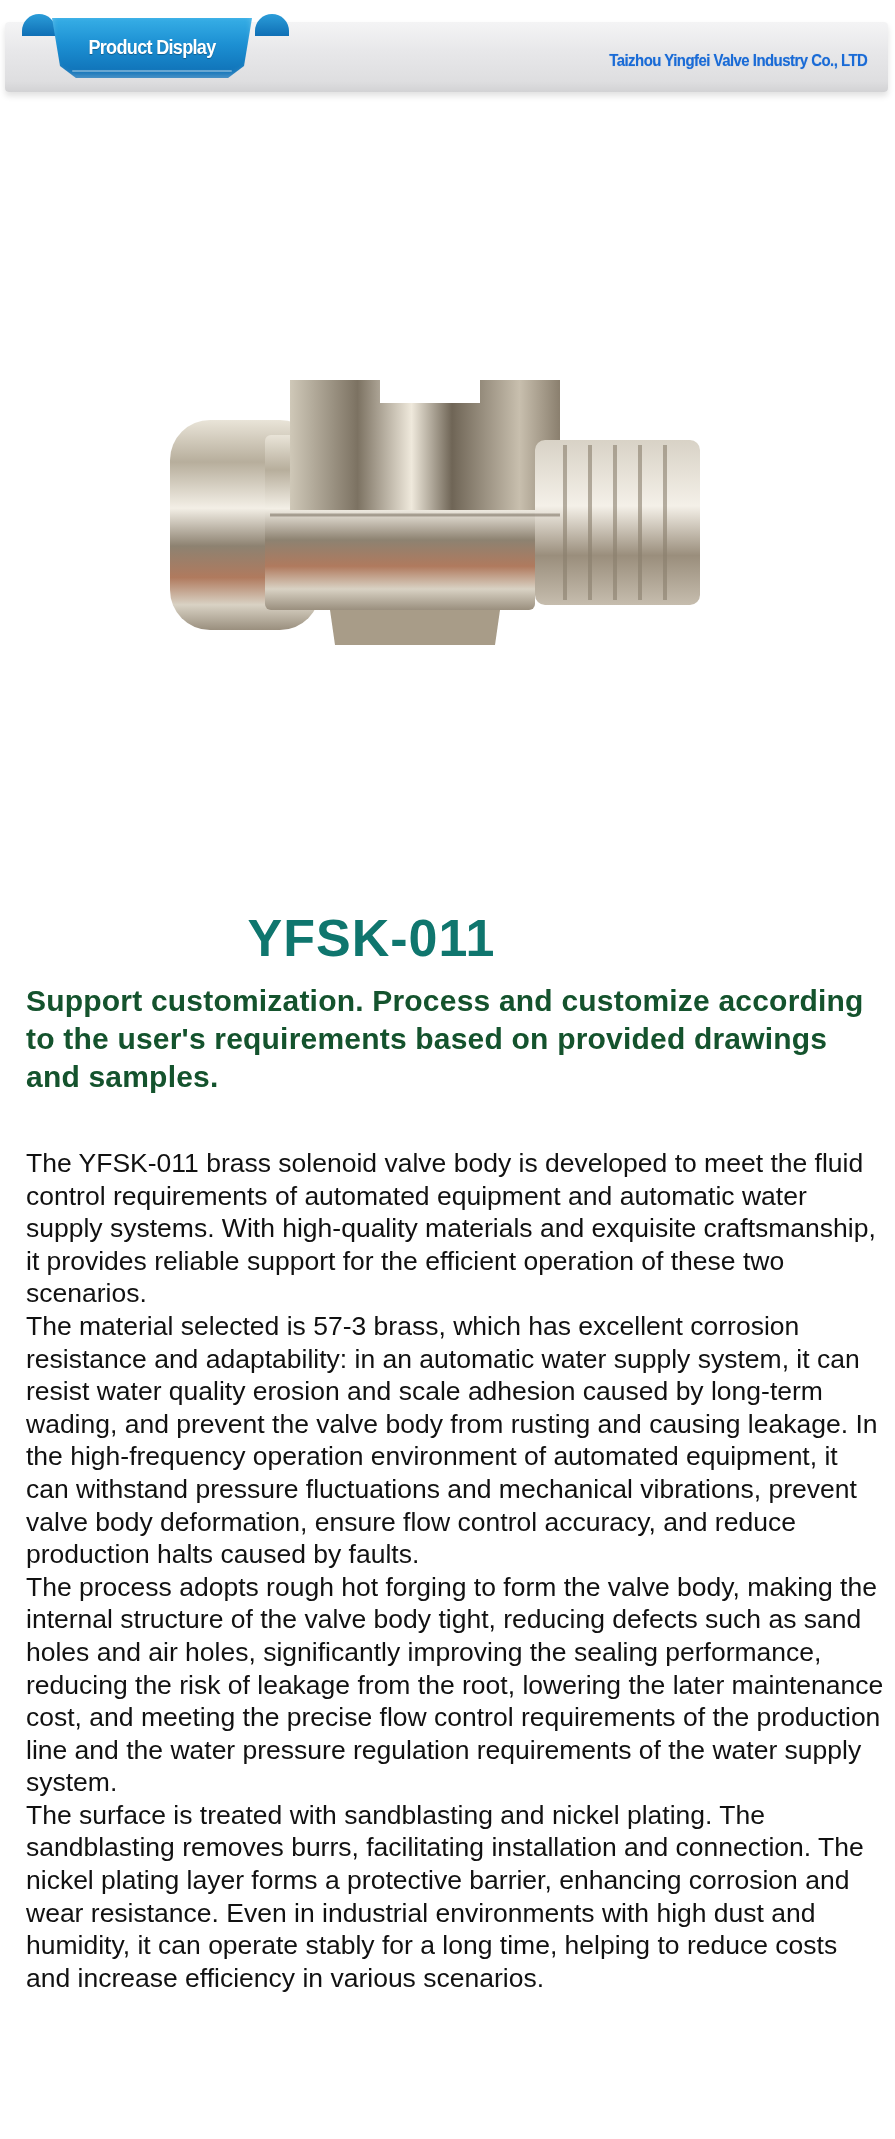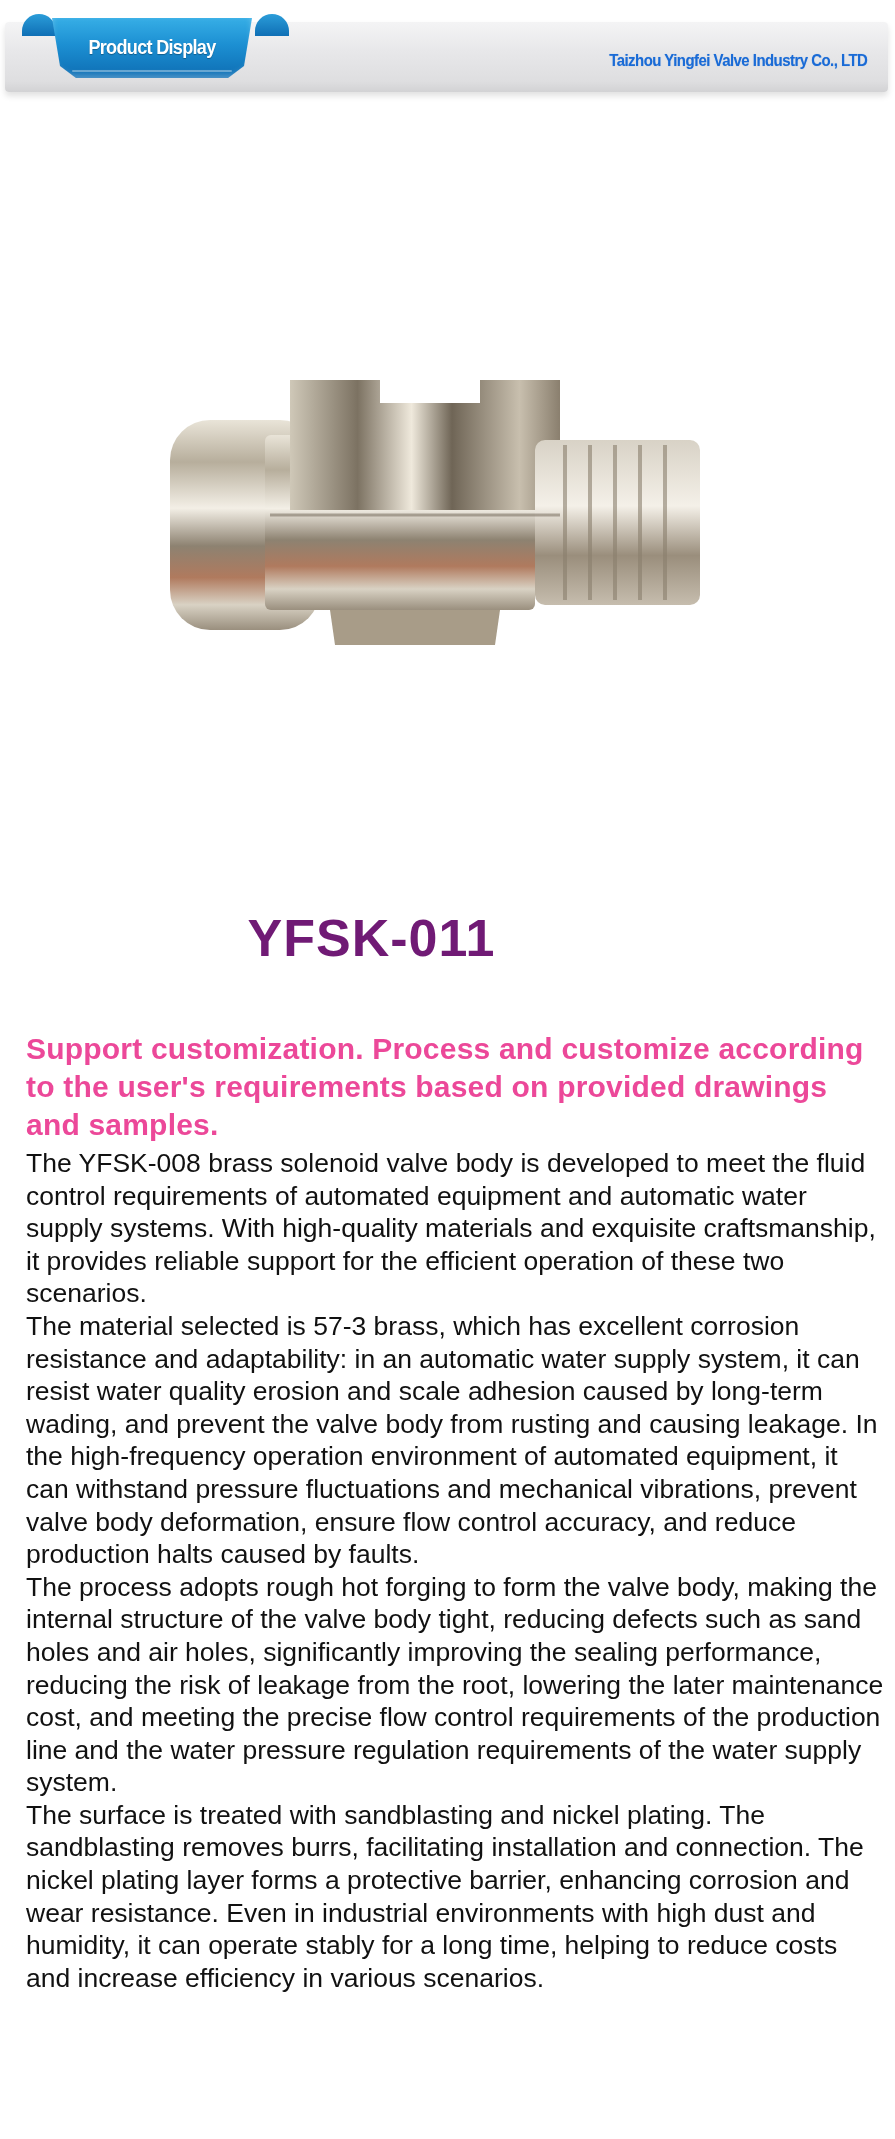--- a/index.html
+++ b/index.html
@@ -37,25 +37,25 @@
     position: absolute; right: 28px; top: 51px;
     color: #1a6bd6; font-weight: bold; font-size: 17px; letter-spacing: -0.6px;
     transform: scaleX(0.88); transform-origin: right center;
     text-shadow: 0 0 1px rgba(26,107,214,0.4);
   }
 
   .product-image { position: absolute; left: 170px; top: 375px; width: 560px; height: 290px; }
 
   .model-title {
     position: absolute; left: 0; top: 908px; width: 743px; text-align: center;
-    font-size: 52px; font-weight: bold; letter-spacing: 1px; color: #701a75;
+    font-size: 52px; font-weight: bold; letter-spacing: 1px; color: #0f766e;
   }
   .sub-heading {
-    position: absolute; left: 26px; top: 1030px; width: 850px;
-    font-size: 30px; font-weight: bold; line-height: 38px; color: #ec4899; letter-spacing: 0.2px;
+    position: absolute; left: 26px; top: 982px; width: 850px;
+    font-size: 30px; font-weight: bold; line-height: 38px; color: #14532d; letter-spacing: 0.2px;
   }
   .description {
     position: absolute; left: 26px; top: 1147px; width: 860px;
     font-size: 26.5px; line-height: 32.6px; color: #111;
   }
   .description p { margin: 0; }
 </style>
 </head>
 <body>
 
@@ -116,17 +116,17 @@
     </g>
     <line x1="100" y1="140" x2="390" y2="140" stroke="#6e6354" stroke-width="3" opacity="0.5"></line>
   </svg>
 </div>
 
 <div class="model-title">YFSK-011</div>
 
 <div class="sub-heading">Support customization. Process and customize according to the user's requirements based on provided drawings and samples.</div>
 
 <div class="description">
-  <p>The YFSK-008 brass solenoid valve body is developed to meet the fluid control requirements of automated equipment and automatic water supply systems. With high-quality materials and exquisite craftsmanship, it provides reliable support for the efficient operation of these two scenarios.</p>
+  <p>The YFSK-011 brass solenoid valve body is developed to meet the fluid control requirements of automated equipment and automatic water supply systems. With high-quality materials and exquisite craftsmanship, it provides reliable support for the efficient operation of these two scenarios.</p>
   <p>The material selected is 57-3 brass, which has excellent corrosion resistance and adaptability: in an automatic water supply system, it can resist water quality erosion and scale adhesion caused by long-term wading, and prevent the valve body from rusting and causing leakage. In the high-frequency operation environment of automated equipment, it can withstand pressure fluctuations and mechanical vibrations, prevent valve body deformation, ensure flow control accuracy, and reduce production halts caused by faults.</p>
   <p>The process adopts rough hot forging to form the valve body, making the internal structure of the valve body tight, reducing defects such as sand holes and air holes, significantly improving the sealing performance, reducing the risk of leakage from the root, lowering the later maintenance cost, and meeting the precise flow control requirements of the production line and the water pressure regulation requirements of the water supply system.</p>
   <p>The surface is treated with sandblasting and nickel plating. The sandblasting removes burrs, facilitating installation and connection. The nickel plating layer forms a protective barrier, enhancing corrosion and wear resistance. Even in industrial environments with high dust and humidity, it can operate stably for a long time, helping to reduce costs and increase efficiency in various scenarios.</p>
 </div>
 
 </body></html>

